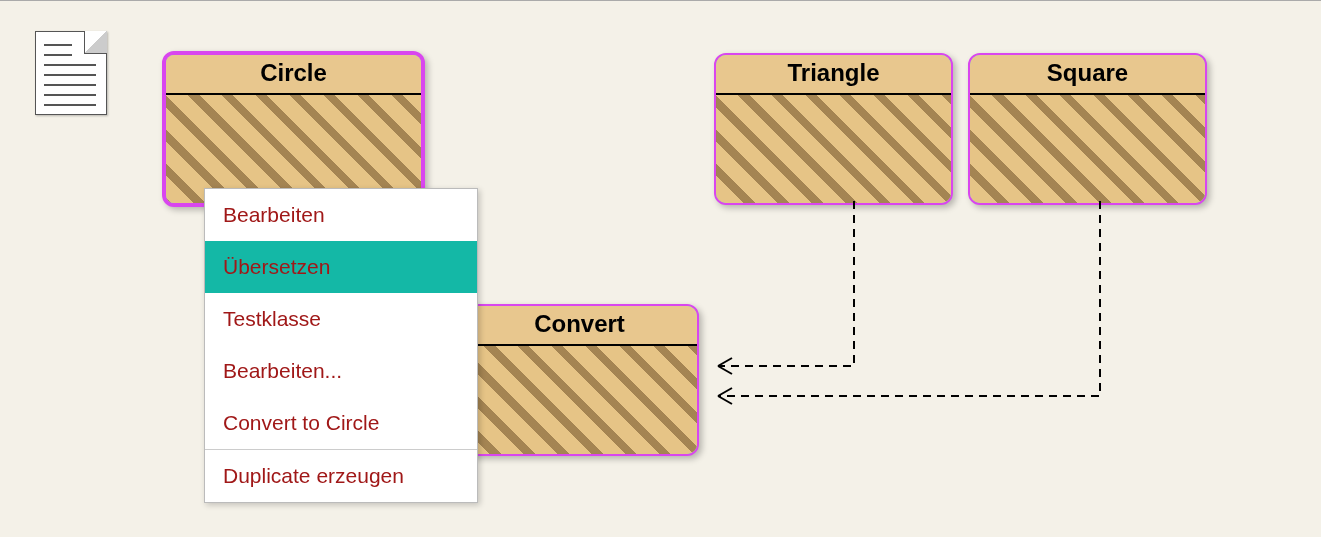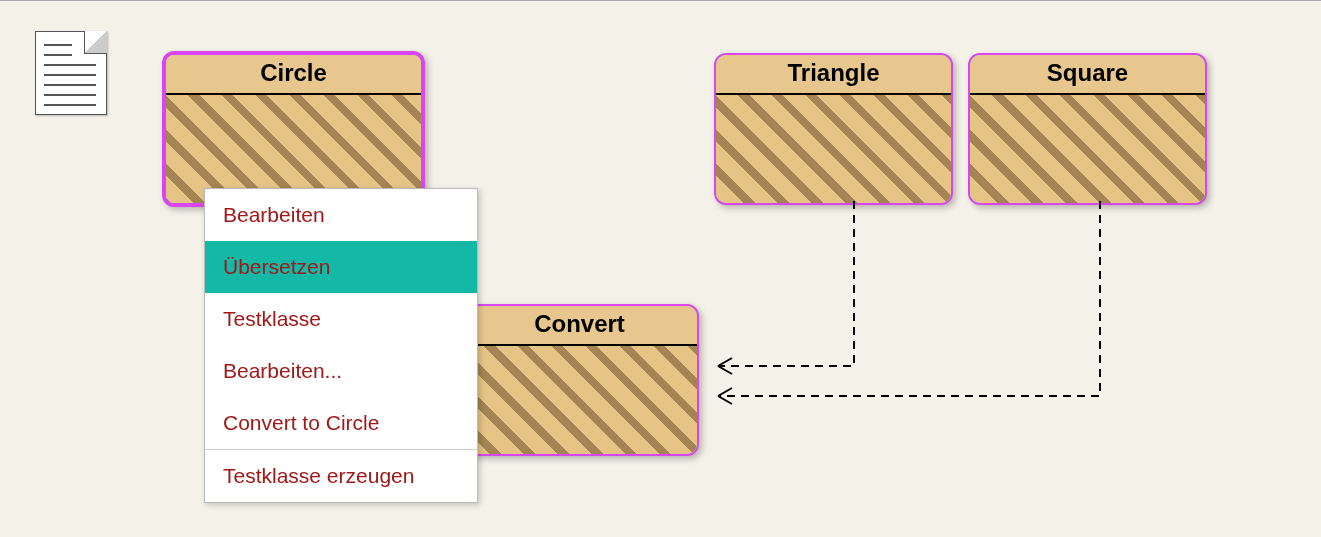--- a/index.html
+++ b/index.html
@@ -175,16 +175,16 @@
     <path d="M 718 395 L 732 387 M 718 395 L 732 403" fill="none" stroke="#000" stroke-width="2"></path>
   </svg>
 
   <div class="context-menu">
     <div class="item">Bearbeiten</div>
     <div class="item selected">Übersetzen</div>
     <div class="item">Testklasse</div>
     <div class="item">Bearbeiten...</div>
     <div class="item">Convert to Circle</div>
     <div class="sep"></div>
-    <div class="item">Testklasse erzeugen</div>
+    <div class="item">Duplicate erzeugen</div>
   </div>
 
 </div>
 
 </body></html>

